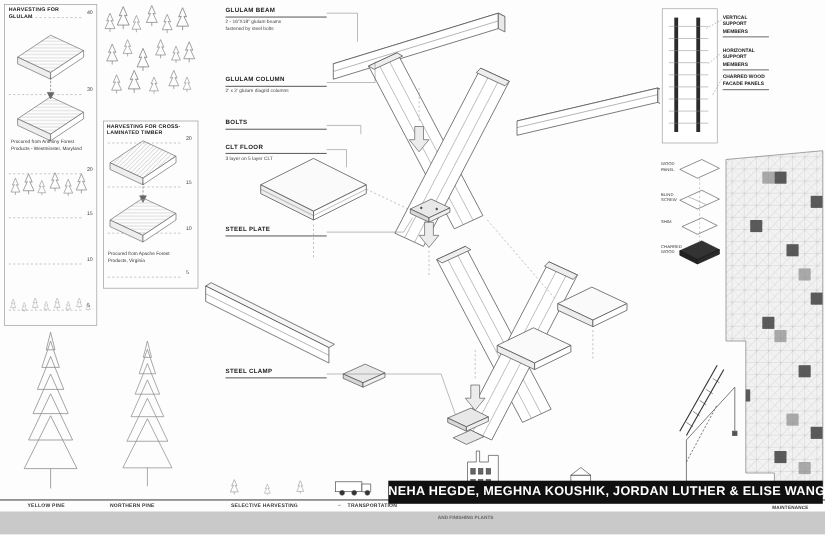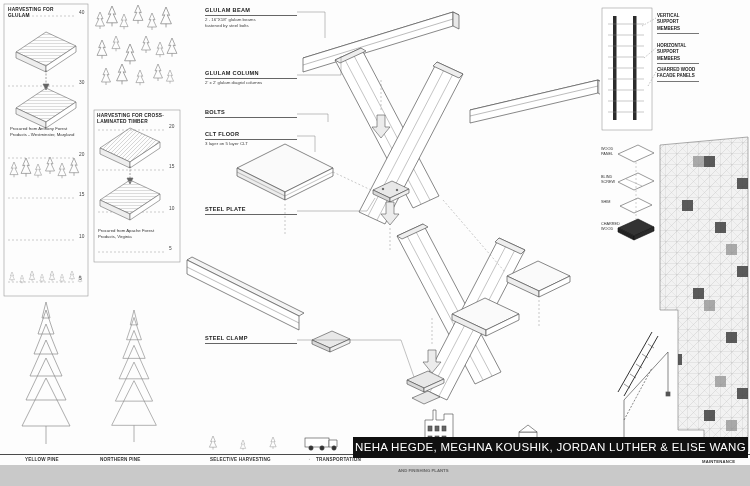--- a/index.html
+++ b/index.html
@@ -13,21 +13,21 @@
   .anno{position:absolute;width:95px;}
   .anno .t{font-size:5.6px;font-weight:bold;letter-spacing:.3px;border-bottom:.6px solid #666;
            padding-bottom:1.5px;width:92px;}
   .anno .d{font-size:4.4px;color:#444;width:58px;margin-top:1.5px;line-height:1.35;}
   .sup{position:absolute;width:42px;font-size:4.5px;font-weight:bold;line-height:1.4;
        border-bottom:.6px solid #777;padding-bottom:1px;}
   .det{position:absolute;width:17px;font-size:3.8px;color:#333;line-height:1.25;}
   .phase{position:absolute;font-size:4.6px;font-weight:bold;color:#333;letter-spacing:.2px;white-space:nowrap;}
   .rule{position:absolute;left:0;top:454px;width:750px;border-top:1px solid #4a4a4a;}
   .banner{position:absolute;left:353px;top:437px;width:395px;height:21px;background:#101010;
-          color:#fff;font-size:11.5px;font-weight:normal;text-align:center;line-height:21px;
+          color:#fff;font-size:11.5px;font-weight:bold;text-align:center;line-height:21px;
           letter-spacing:.3px;white-space:nowrap;}
   .footerbar{position:absolute;left:0;top:465px;width:750px;height:21px;background:#c9c9c9;}
   .footerbar span{position:absolute;left:398px;top:3px;font-size:4.3px;color:#666;font-weight:bold;}
 </style>
 </head>
 <body>
 
 <div class="board">
 
   <svg style="left:0;" width="185" height="455" viewBox="0 0 185 455">

